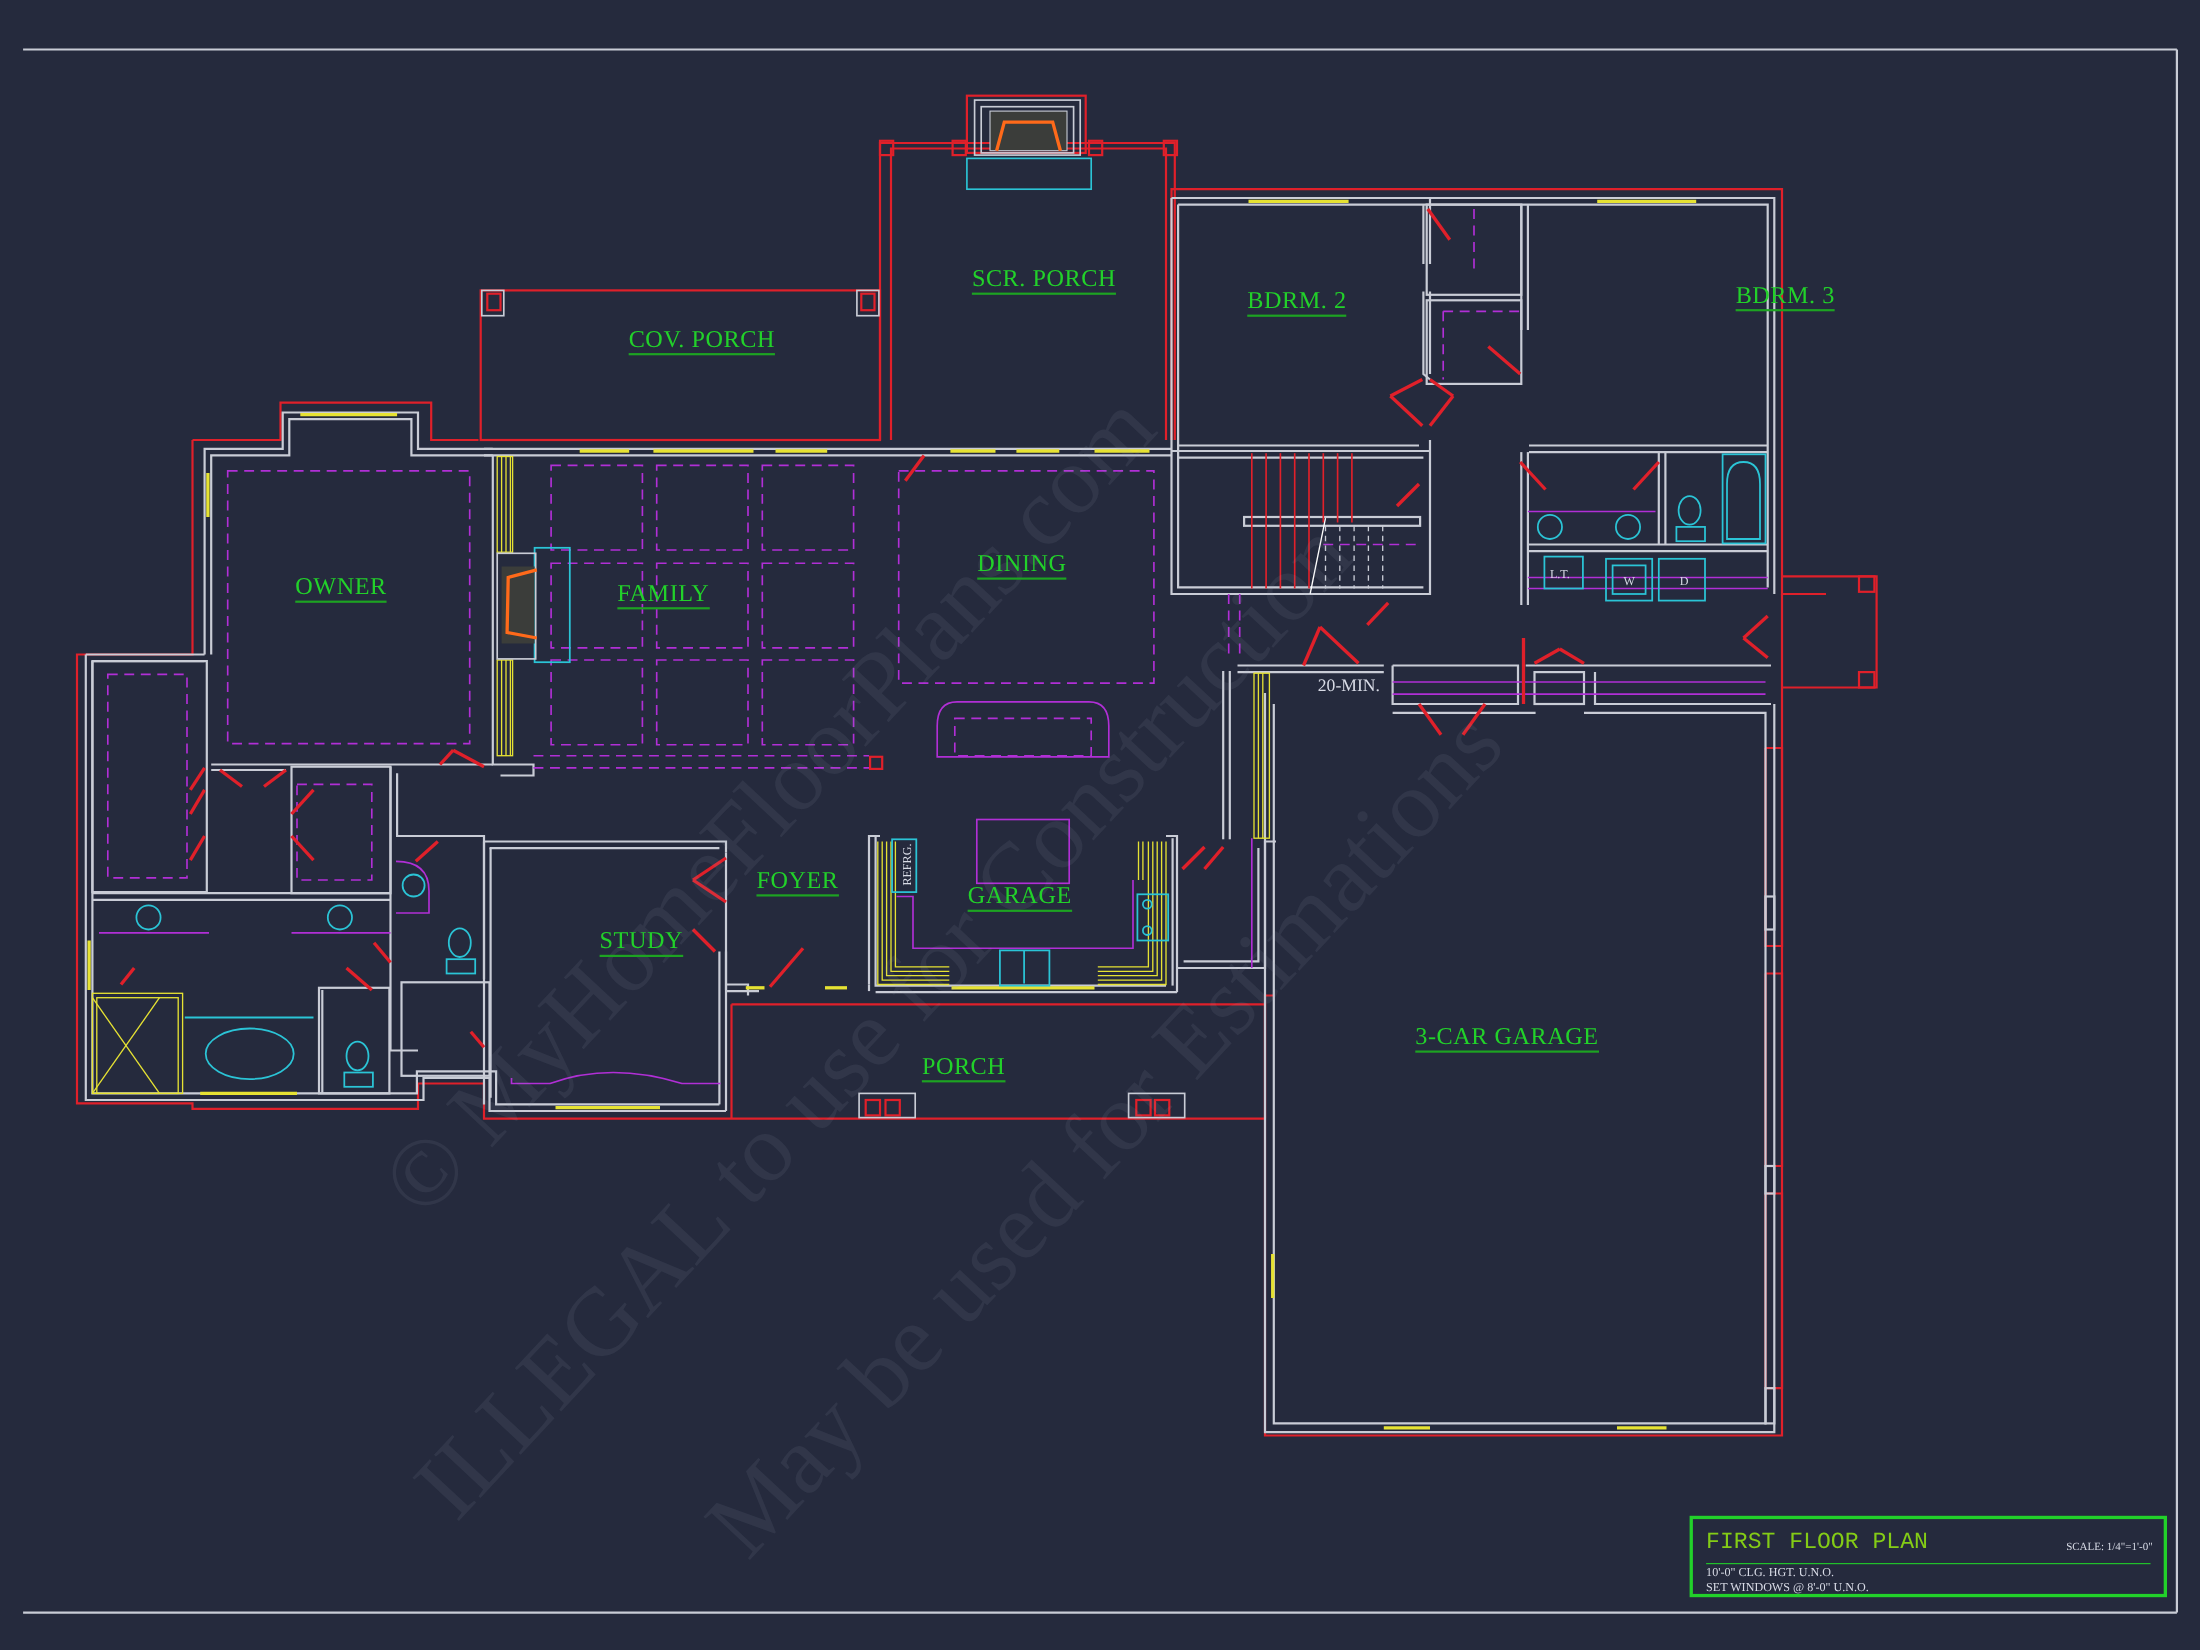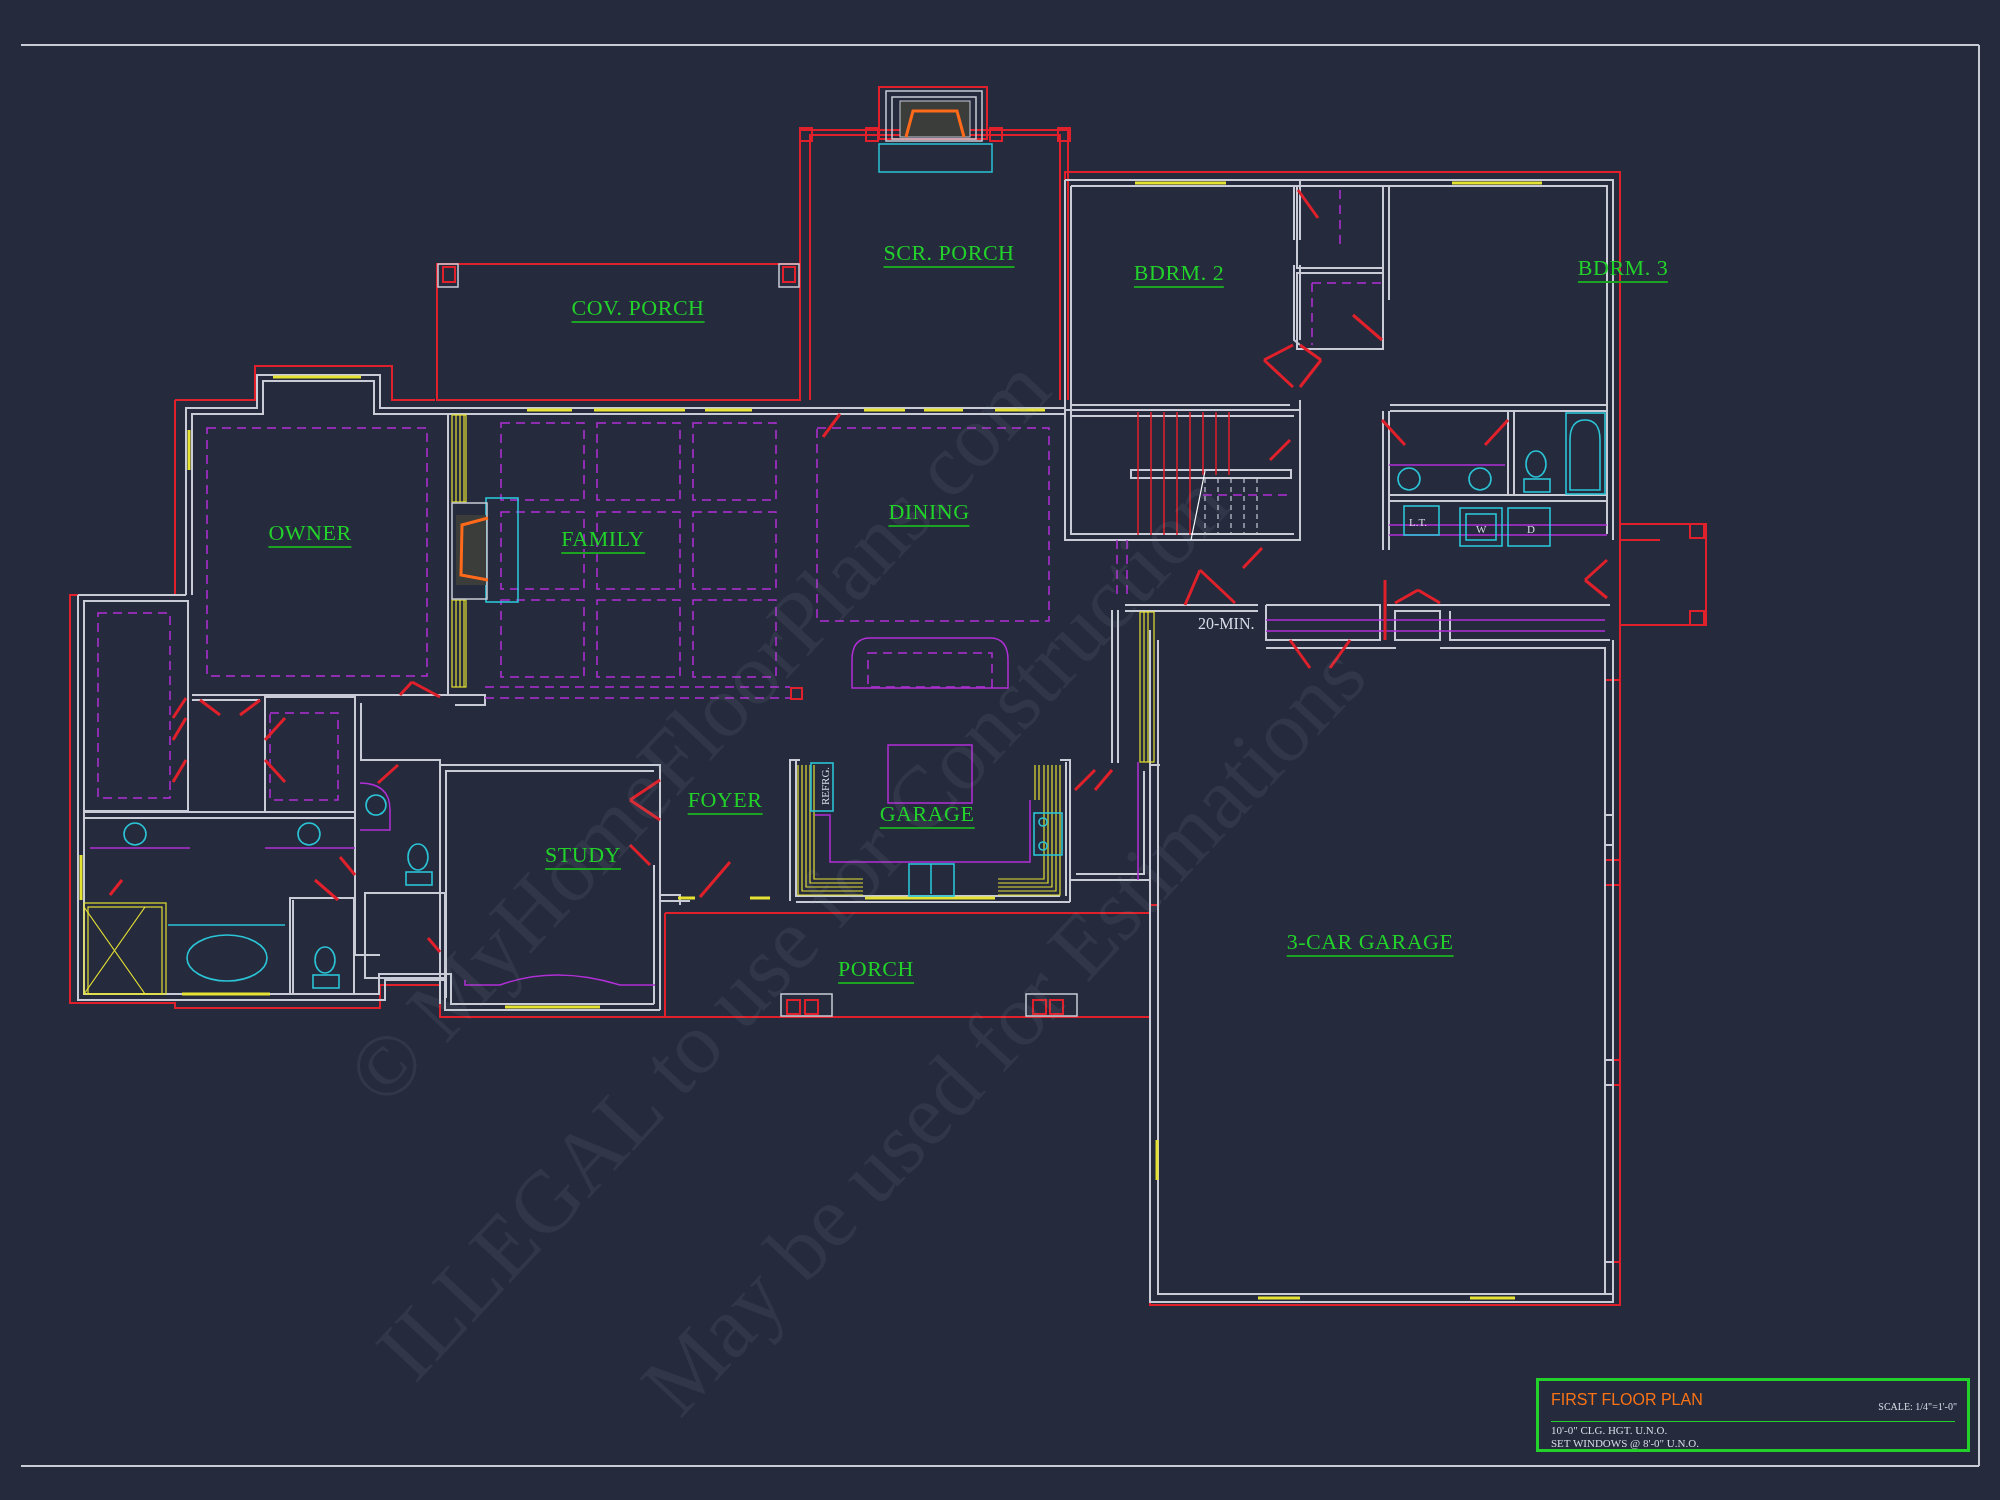--- a/index.html
+++ b/index.html
@@ -2,21 +2,21 @@
 <html><head>
 <meta charset="utf-8">
 <style>
   html, body { margin:0; padding:0; background:#252a3d; }
   body { width:2000px; height:1500px; position:relative; overflow:hidden; font-family:"Liberation Serif", serif; }
   #plan { position:absolute; left:0; top:0; width:2000px; height:1500px; }
   .room-label { position:absolute; color:#22d12a; font-family:"Liberation Serif", serif; font-size:22px; letter-spacing:0.5px; border-bottom:2px solid #1da322; line-height:24px; padding-bottom:1px; white-space:nowrap; transform:translateX(-50%); }
   .small-note { position:absolute; color:#d8dbe6; font-family:"Liberation Serif", serif; font-size:16px; white-space:nowrap; }
   .appliance { position:absolute; color:#d8dbe6; font-family:"Liberation Serif", serif; font-size:11px; white-space:nowrap; }
   .title-block { position:absolute; left:1536px; top:1378px; width:434px; height:74px; border:3px solid #22d12a; box-sizing:border-box; }
-  .title-main { position:absolute; left:12px; top:10px; color:#f97316; font-size:16px; font-family:Liberation Sans, sans-serif; }
+  .title-main { position:absolute; left:12px; top:10px; color:#84cc16; font-size:21px; font-family:Liberation Mono, monospace; }
   .title-scale { position:absolute; right:10px; top:20px; color:#d8dbe6; font-size:10px; font-family:"Liberation Serif", serif; }
   .title-rule { position:absolute; left:12px; right:12px; top:40px; border-top:1.5px solid #22d12a; }
   .title-note { position:absolute; left:12px; color:#d8dbe6; font-size:11px; font-family:"Liberation Serif", serif; }
 </style>
 </head>
 <body>
 
 <svg id="plan" viewBox="0 0 2000 1500" xmlns="http://www.w3.org/2000/svg">
 
   <g stroke="#c9ccd6" stroke-width="2" fill="none">

